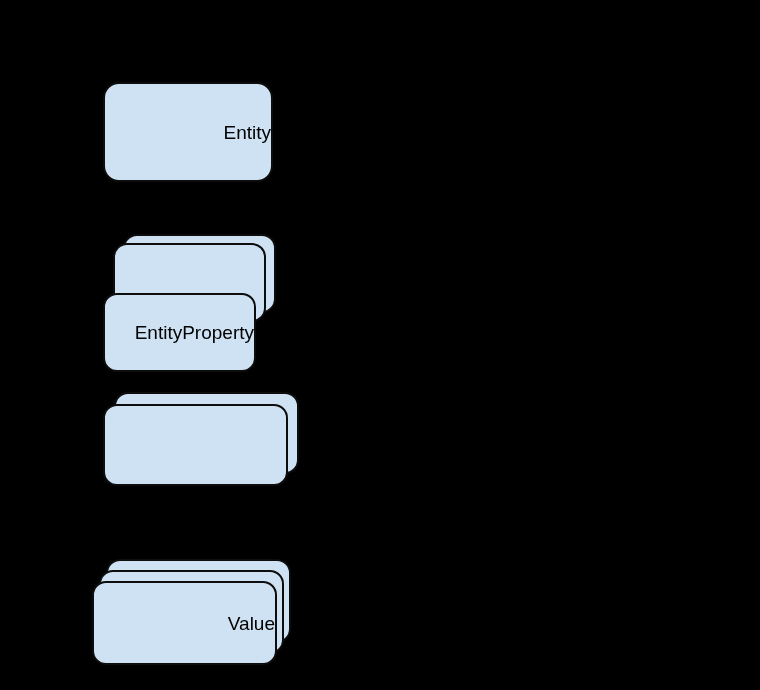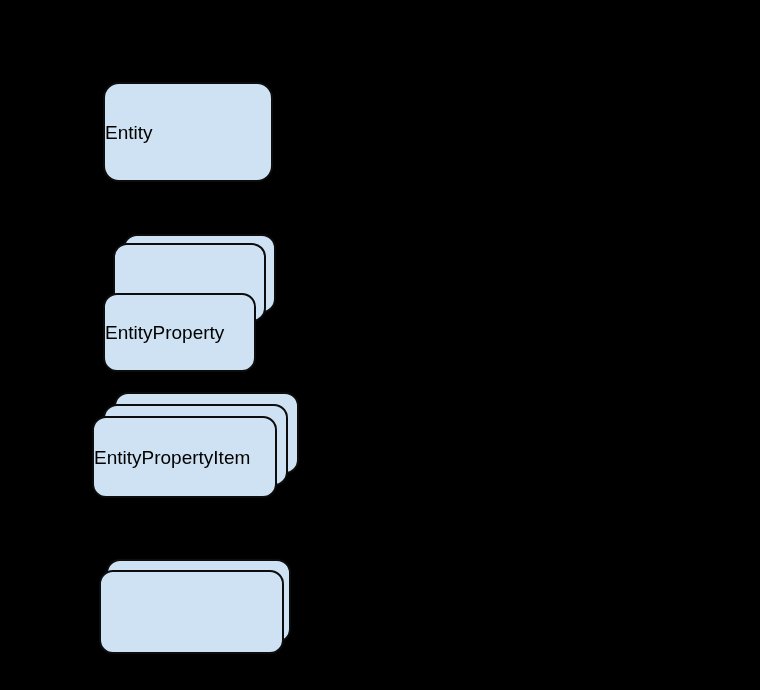--- a/index.html
+++ b/index.html
@@ -23,21 +23,21 @@
   .node { position: absolute; }
   .layer {
     position: absolute;
     background: var(--fill);
     border: 2px solid var(--stroke);
     border-radius: 14px;
   }
   .front {
     display: flex;
     align-items: center;
-    justify-content: flex-start;
+    justify-content: flex-end;
   }
   .node-label {
     color: var(--text);
     font-size: 19px;
     line-height: 1;
     white-space: nowrap;
   }
 
   
   .n-entity { left: 103px; top: 82px; width: 170px; height: 100px; }
@@ -79,23 +79,23 @@
     <div class="layer l2"></div>
     <div class="layer l1"></div>
     <div class="layer front">
       <span class="node-label">EntityProperty</span>
     </div>
   </div>
 
   <div class="node n-entity-property-item">
     <div class="layer l2"></div>
     <div class="layer l1"></div>
-    <div class="layer front">
-      <span class="node-label">EntityPropertyItem</span>
-    </div>
   </div>
 
   <div class="node n-value">
     <div class="layer l2"></div>
     <div class="layer l1"></div>
+    <div class="layer front">
+      <span class="node-label">Value</span>
+    </div>
   </div>
 
 </div>
 
 </body></html>

